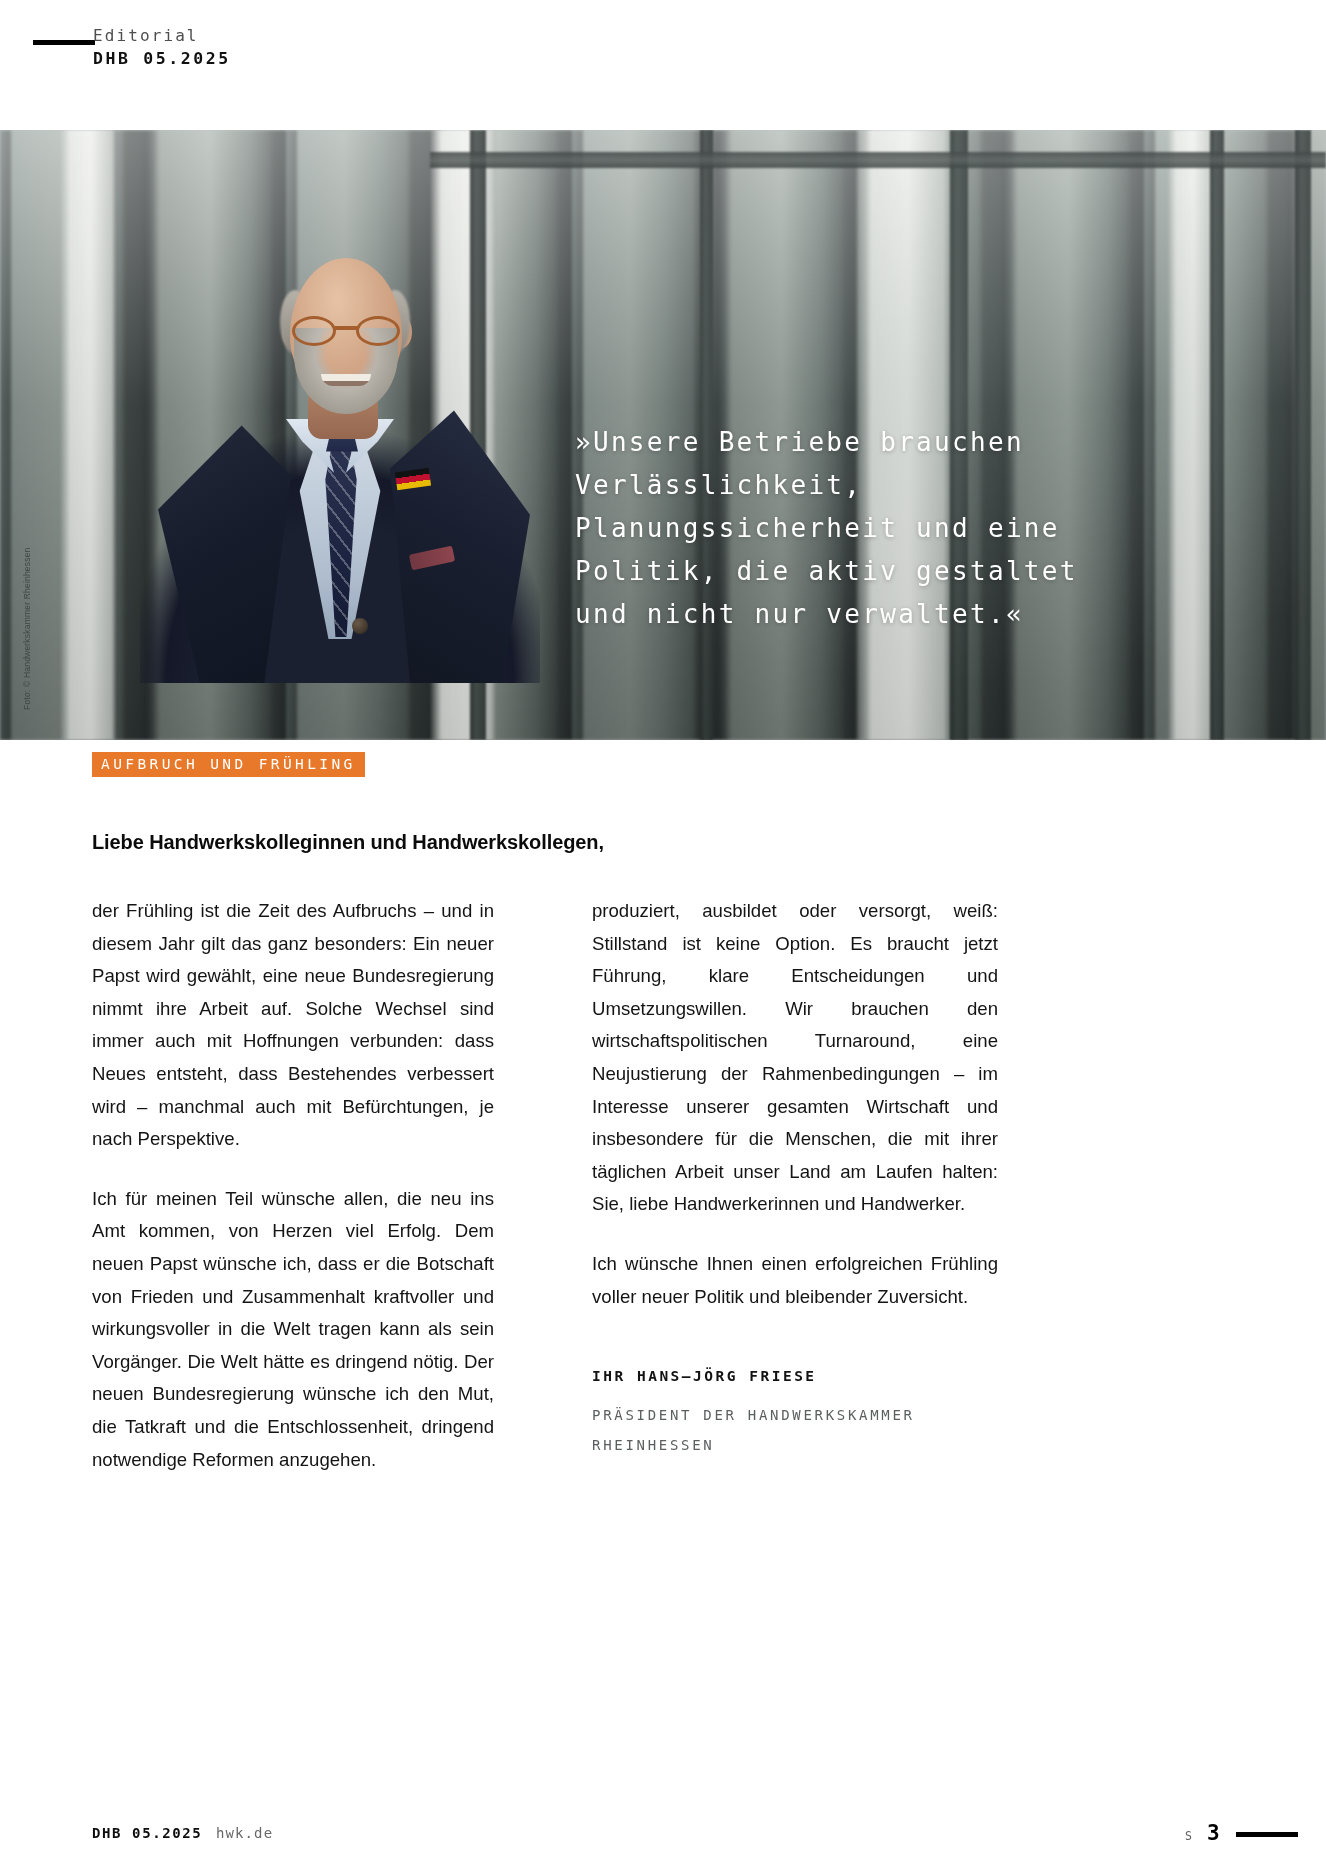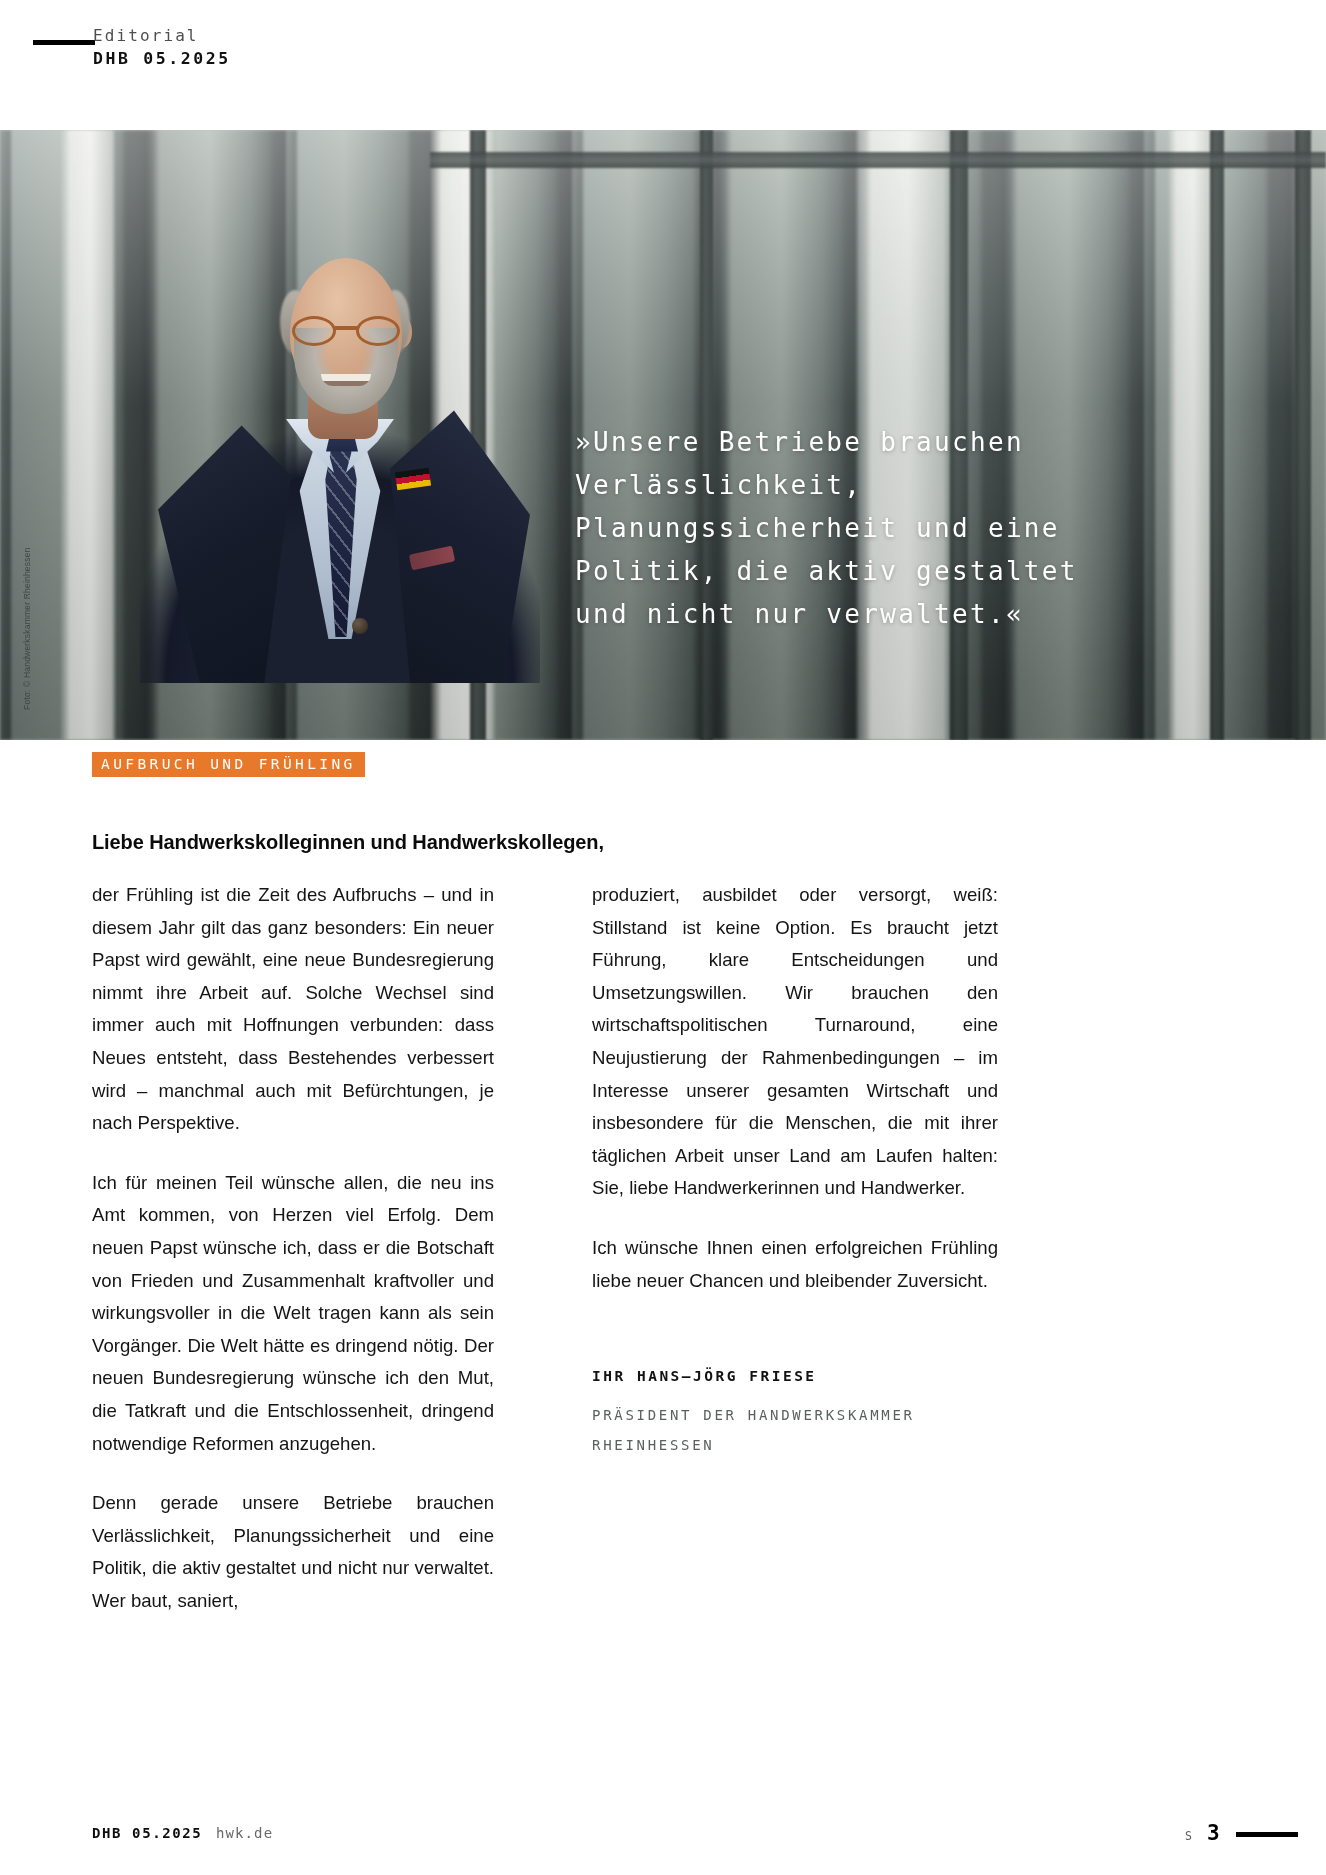--- a/index.html
+++ b/index.html
@@ -359,21 +359,21 @@
     font-size: 18.6px;
     line-height: 32.6px;
     color: #141414;
     text-align: justify;
     -webkit-hyphens: none;
     hyphens: none;
   }
   .col.left  { left: 92px;  width: 402px; }
   .col.right { left: 592px; width: 406px; }
   .col p {
-    margin: 0 0 27px 0;
+    margin: 16px 0 27px 0;
   }
   .col p:last-child { margin-bottom: 0; }
 
   
   .signature {
     position: absolute;
     left: 592px;
     top: 685px;
     width: 430px;
   }
@@ -511,26 +511,25 @@
 und nicht nur verwaltet.«</div>
 </div>
 
 <div class="content">
   <div class="tag">AUFBRUCH UND FRÜHLING</div>
   <div class="salutation">Liebe Handwerkskolleginnen und Handwerkskollegen,</div>
 
   <div class="col left">
     <p>der Frühling ist die Zeit des Aufbruchs – und in diesem Jahr gilt das ganz besonders: Ein neuer Papst wird gewählt, eine neue Bundesregierung nimmt ihre Arbeit auf. Solche Wechsel sind immer auch mit Hoffnungen verbunden: dass Neues entsteht, dass Bestehendes verbessert wird – manchmal auch mit Befürchtungen, je nach Perspektive.</p>
     <p>Ich für meinen Teil wünsche allen, die neu ins Amt kommen, von Herzen viel Erfolg. Dem neuen Papst wünsche ich, dass er die Botschaft von Frieden und Zusammenhalt kraftvoller und wirkungsvoller in die Welt tragen kann als sein Vorgänger. Die Welt hätte es dringend nötig. Der neuen Bundesregierung wünsche ich den Mut, die Tatkraft und die Entschlossenheit, dringend notwendige Reformen anzugehen.</p>
-    <p>Denn gerade unsere Betriebe brauchen Verlässlichkeit, Planungssicherheit und eine Politik, die aktiv gestaltet und nicht nur verwaltet. Wer baut, saniert,</p>
   </div>
 
   <div class="col right">
     <p>produziert, ausbildet oder versorgt, weiß: Stillstand ist keine Option. Es braucht jetzt Führung, klare Entscheidungen und Umsetzungswillen. Wir brauchen den wirtschaftspolitischen Turnaround, eine Neujustierung der Rahmenbedingungen – im Interesse unserer gesamten Wirtschaft und insbesondere für die Menschen, die mit ihrer täglichen Arbeit unser Land am Laufen halten: Sie, liebe Handwerkerinnen und Handwerker.</p>
-    <p>Ich wünsche Ihnen einen erfolgreichen Frühling liebe neuer Chancen und bleibender Zuversicht.</p>
+    <p>Ich wünsche Ihnen einen erfolgreichen Frühling voller neuer Politik und bleibender Zuversicht.</p>
   </div>
 
   <div class="signature">
     <div class="sig-name">IHR HANS–JÖRG FRIESE</div>
     <div class="sig-role">PRÄSIDENT DER HANDWERKSKAMMER</div>
     <div class="sig-role">RHEINHESSEN</div>
   </div>
 </div>
 
 <div class="footer">

